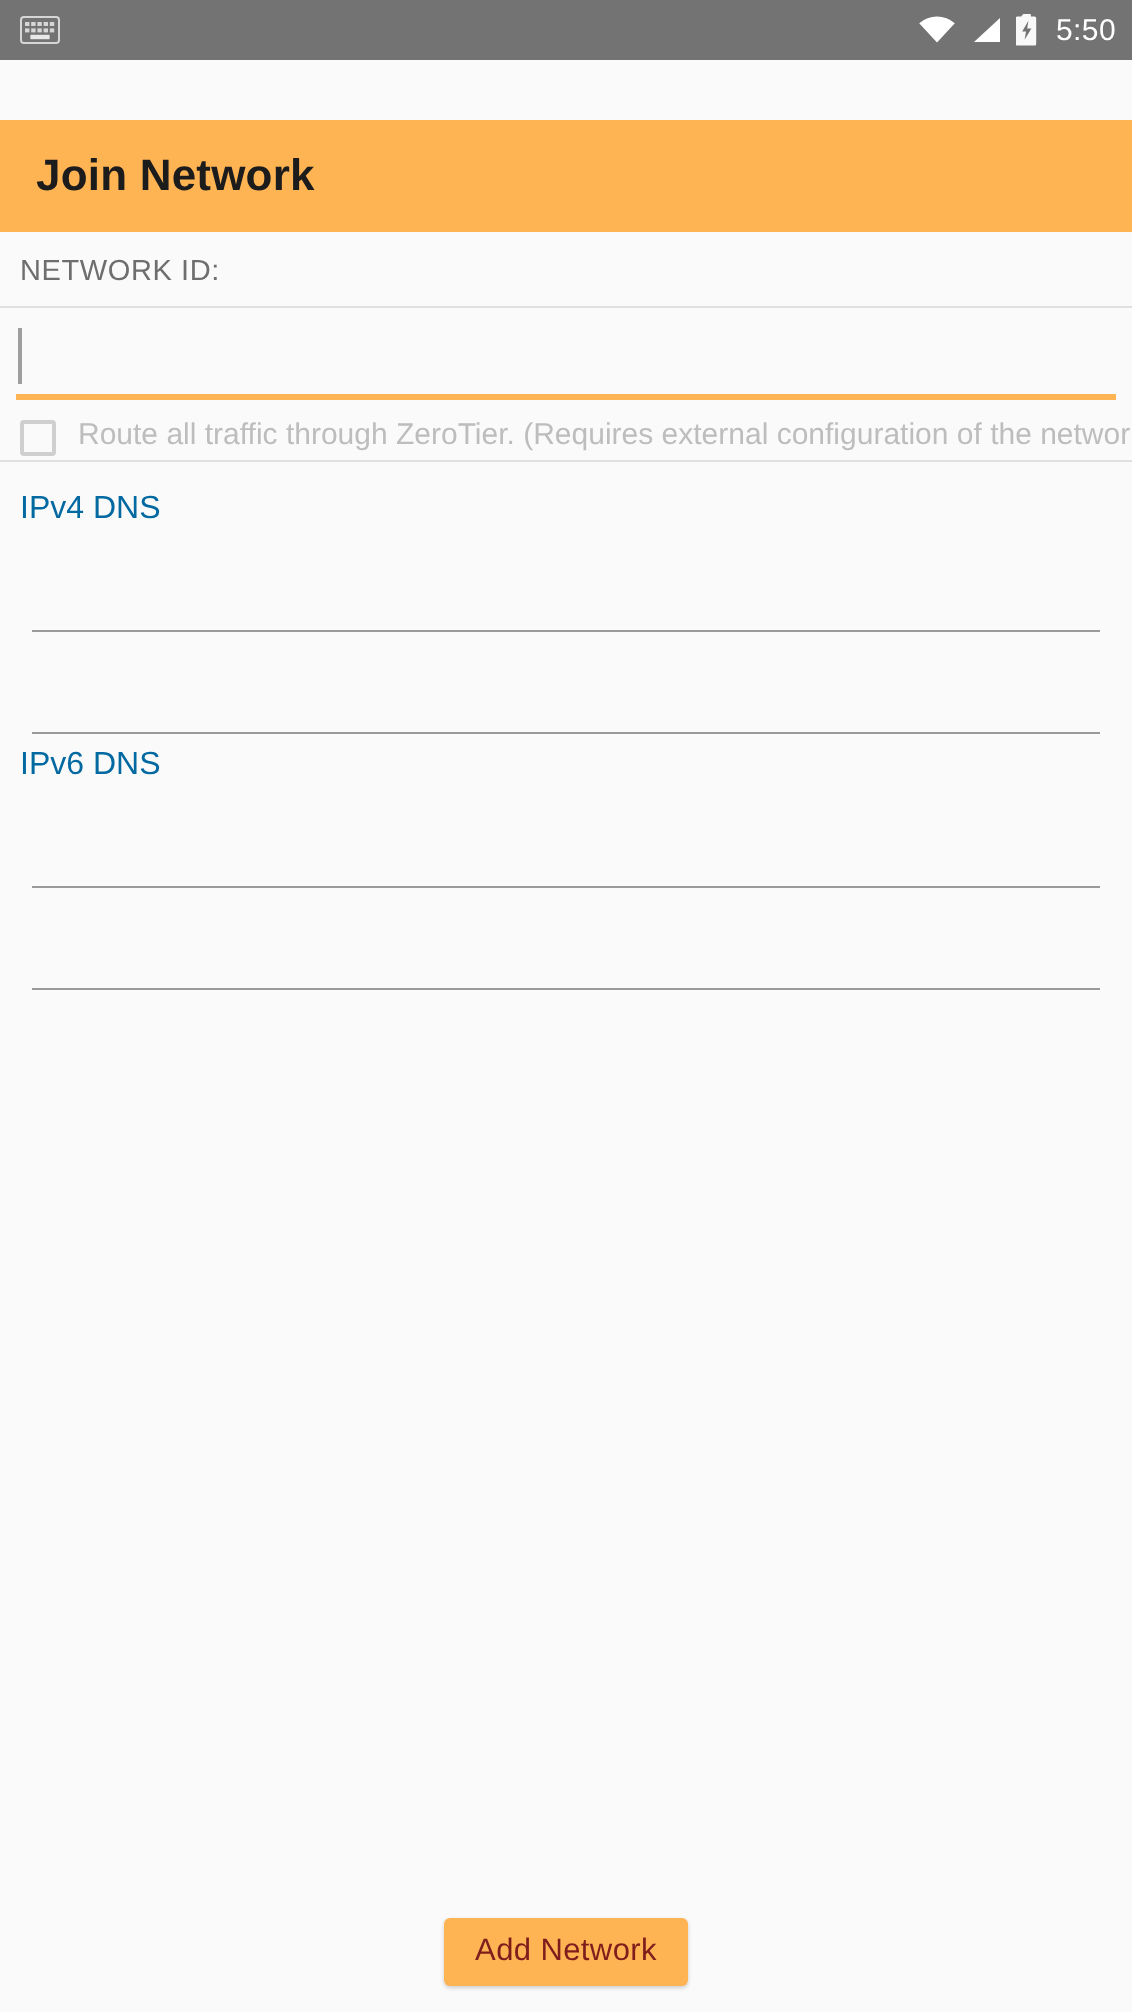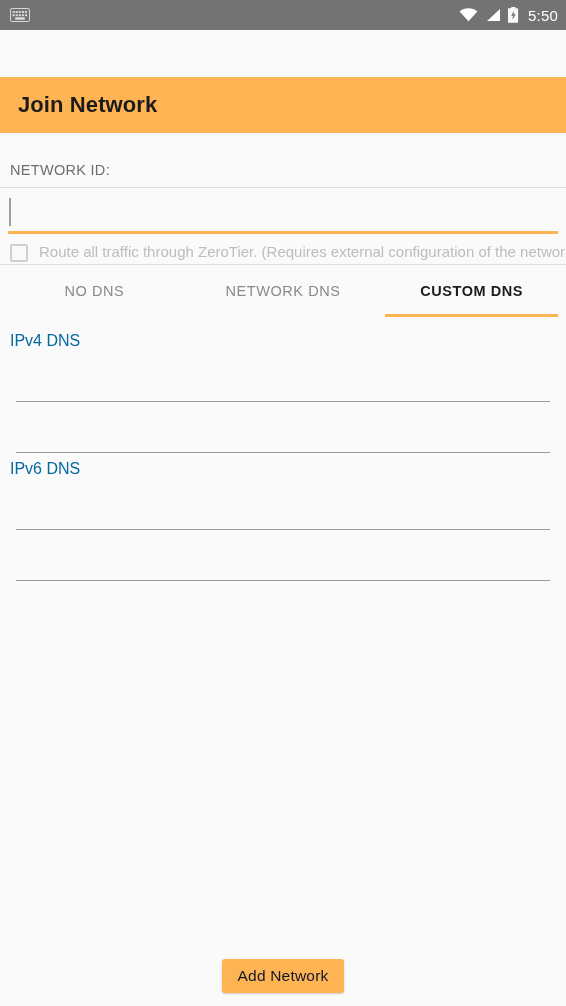--- a/index.html
+++ b/index.html
@@ -15,21 +15,20 @@
     position: relative;
     -webkit-font-smoothing: antialiased;
   }
   #app {
     width: 566px;
     height: 1006px;
     position: relative;
     display: flex;
     flex-direction: column;
     background: #fafafa;
-    gap: 17px;
   }
 
   
   .status-bar {
     height: 30px;
     background: #737373;
     display: flex;
     align-items: center;
     padding: 0 8px 0 10px;
     box-sizing: border-box;
@@ -231,21 +230,21 @@
   
   .spacer { flex: 1 1 auto; }
   .button-bar {
     flex: 0 0 auto;
     display: flex;
     justify-content: center;
     padding-bottom: 13px;
   }
   .add-network-btn {
     background: #ffb454;
-    color: #0f172a;
+    color: #7f1d1d;
     border: none;
     border-radius: 3px;
     font-family: "Liberation Sans", sans-serif;
     font-size: 15.5px;
     padding: 8px 16px;
     cursor: pointer;
     letter-spacing: 0.2px;
     box-shadow: 0 1px 2px rgba(0,0,0,0.18);
   }
 </style>
@@ -309,32 +308,20 @@
       <div class="netid-underline"></div>
     </div>
 
     <div class="checkbox-row">
       <div class="checkbox-box"></div>
       <div class="checkbox-label">Route all traffic through ZeroTier. (Requires external configuration of the network)</div>
     </div>
 
     <div class="divider"></div>
 
-    <div class="tab-bar">
-      <div class="tab">
-        <span>NO DNS</span>
-      </div>
-      <div class="tab">
-        <span>NETWORK DNS</span>
-      </div>
-      <div class="tab active">
-        <span>CUSTOM DNS</span>
-        <span class="tab-indicator"></span>
-      </div>
-    </div>
 
     <div class="dns-body">
 
       <div class="dns-group-label">IPv4 DNS</div>
       <div class="dns-field">
         <input class="dns-input" type="text" placeholder="" style="">
         <div class="dns-underline"></div>
       </div>
       <div class="dns-field">
         <input class="dns-input" type="text" placeholder="" style="">

